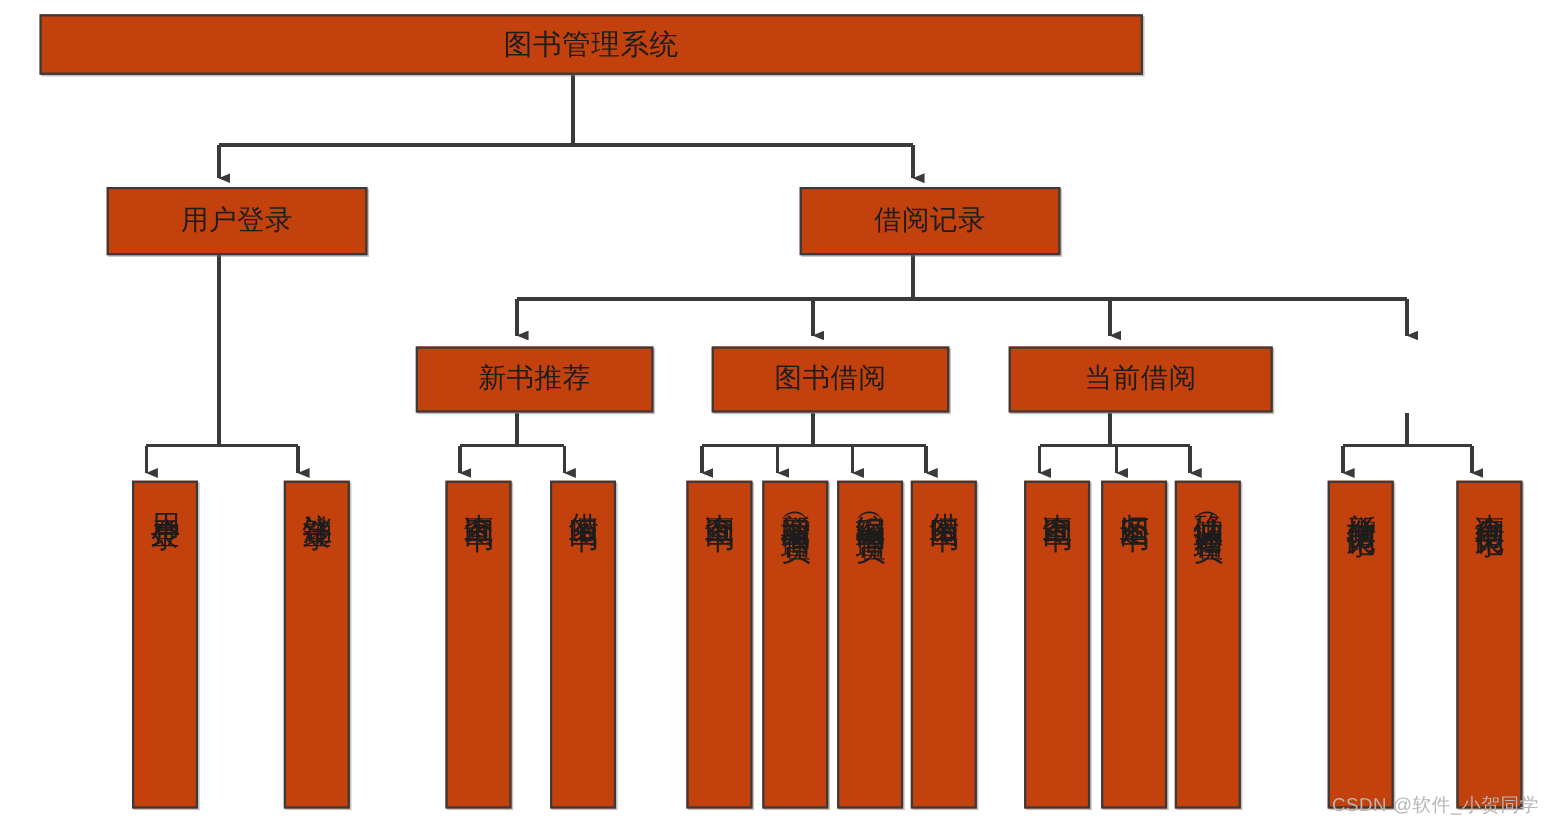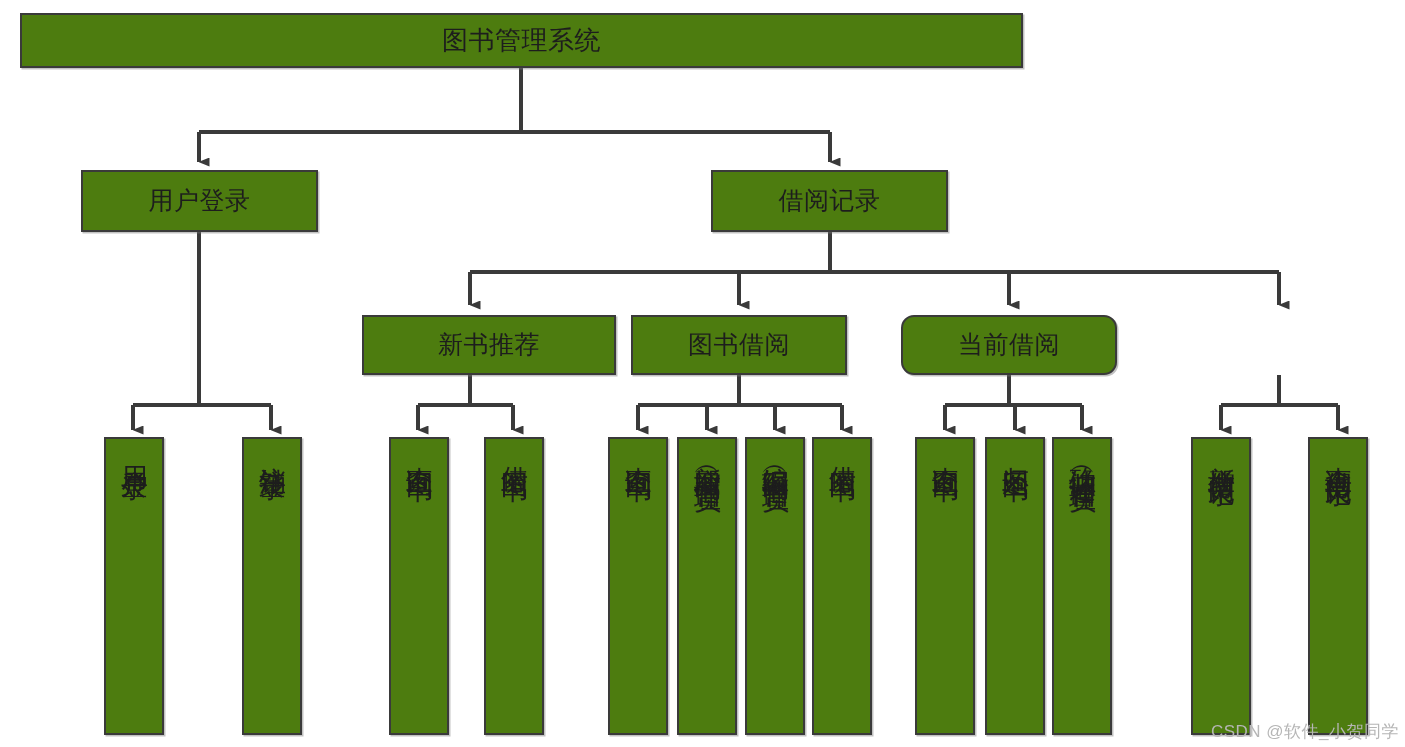--- a/index.html
+++ b/index.html
@@ -22,28 +22,29 @@
     position: absolute;
     left: 0;
     top: 0;
     width: 1405px;
     height: 747px;
     pointer-events: none;
   }
   .node {
     position: absolute;
     box-sizing: border-box;
-    background: #4d7c0f;
+    background: #c2410c;
     border: 2.5px solid #3a3a3a;
     box-shadow: 1.5px 1.5px 0 rgba(120,120,120,0.45);
     display: flex;
     align-items: center;
     justify-content: center;
     color: #1d1d1d;
     text-align: center;
+    margin-left: 16px;
   }
   .node-label {
     display: block;
     line-height: 1.18;
     letter-spacing: 0.5px;
     white-space: pre-line;
   }
   
   .node.h-node .node-label {
     font-size: 25px;
@@ -137,29 +138,29 @@
   </div>
 
   <div class="node h-node" style="left:81px; top:170px; width:237px; height:62px;">
     <span class="node-label">用户登录</span>
   </div>
 
   <div class="node h-node" style="left:711px; top:170px; width:237px; height:62px;">
     <span class="node-label">借阅记录</span>
   </div>
 
-  <div class="node h-node" style="left:362px; top:315px; width:254px; height:60px;text-align:center;">
+  <div class="node h-node" style="left:362px; top:315px; width:216px; height:60px;text-align:center;">
     <span class="node-label">新书推荐</span>
   </div>
 
   <div class="node h-node" style="left:631px; top:315px; width:216px; height:60px;font-family:Liberation Serif, serif;">
     <span class="node-label">图书借阅</span>
   </div>
 
-  <div class="node h-node" style="left:901px; top:315px; width:216px; height:60px;border-radius:13px;">
+  <div class="node h-node" style="left:901px; top:315px; width:240px; height:60px;">
     <span class="node-label">当前借阅</span>
   </div>
 
 
   <div class="node v-node" style="left:104px; top:437px; width:60px; height:298px;">
     <span class="node-label">用户登录</span>
   </div>
   <div class="node v-node" style="left:242px; top:437px; width:60px; height:298px;">
     <span class="node-label">注销登录</span>
   </div>

